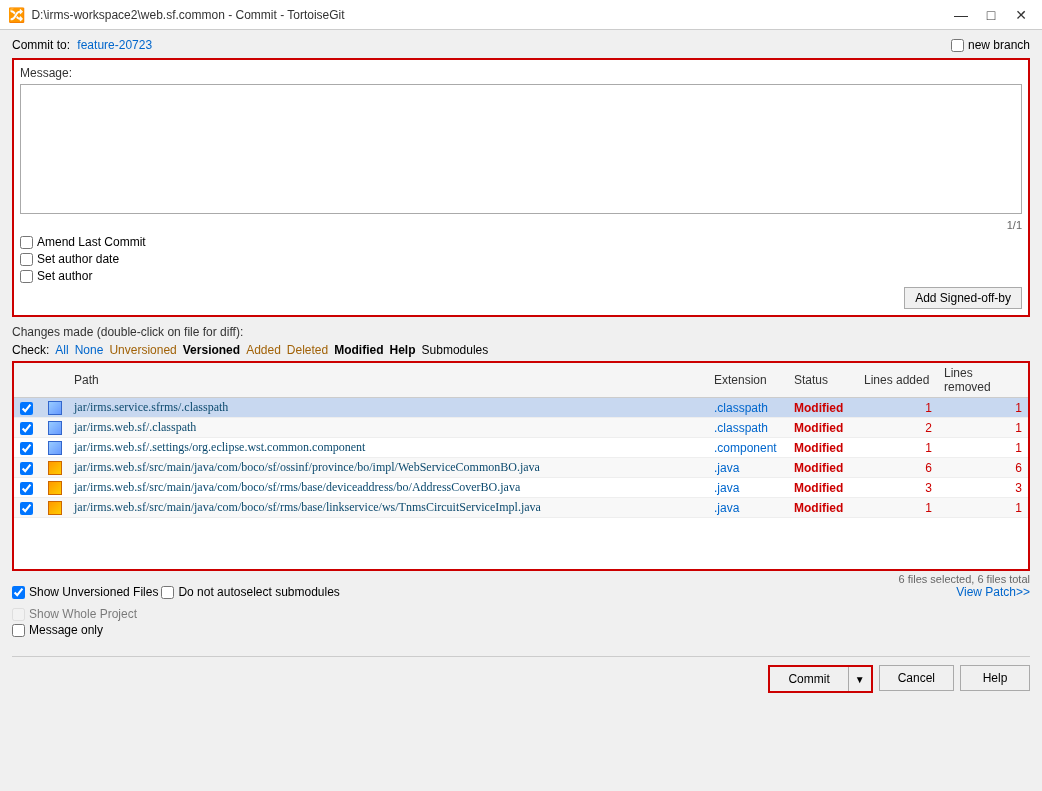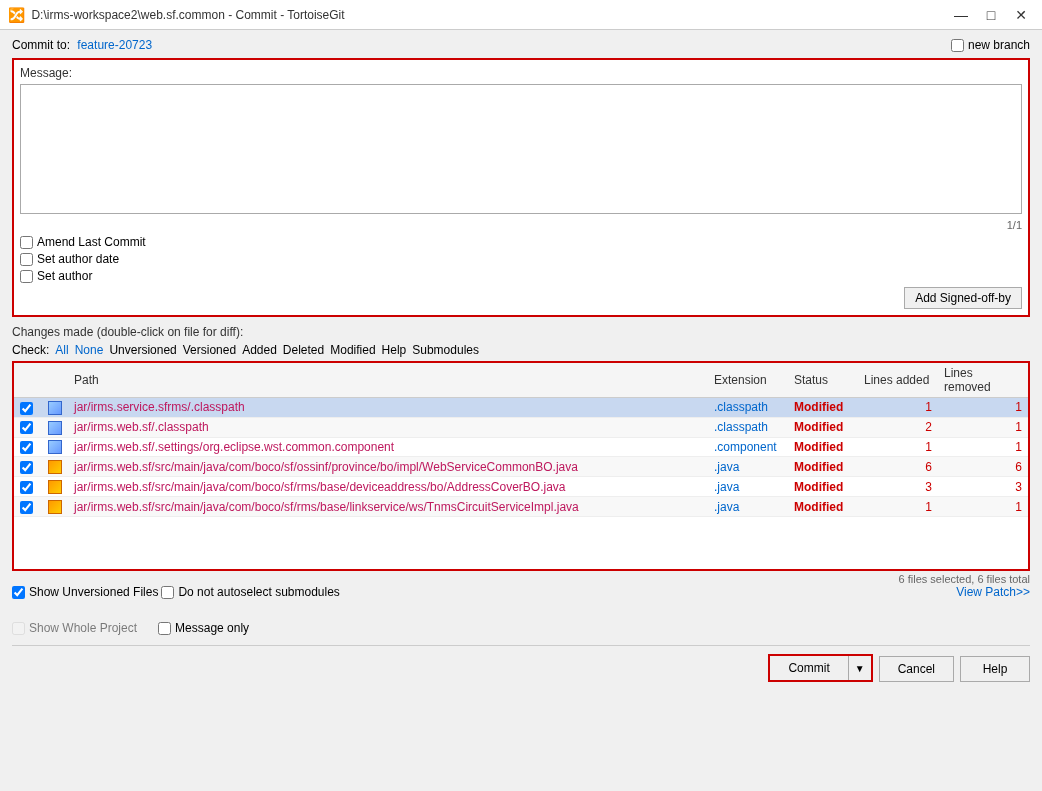--- a/index.html
+++ b/index.html
@@ -142,24 +142,24 @@
       gap: 6px;
       font-size: 12px;
       margin-bottom: 4px;
     }
     .filter-link {
       color: #0066cc;
       cursor: pointer;
       text-decoration: none;
     }
     .filter-bold {
-      font-weight: normal;
+      font-weight: bold;
     }
     .filter-muted {
-      color: #000000;
+      color: #a16207;
     }
 
     
     .files-table-wrapper {
       border: 2px solid #cc0000;
       background: #fff;
       height: 210px;
       overflow-y: auto;
       position: relative;
     }
@@ -201,21 +201,22 @@
     }
     .file-icon-java {
       background: linear-gradient(135deg, #ff9900, #ffcc00);
       border: 1px solid #cc6600;
     }
     .file-icon-xml {
       background: linear-gradient(135deg, #99ccff, #6699ff);
       border: 1px solid #3366cc;
     }
     .file-path-link {
-      color: #be185d;
+      color: #0c4a6e;
+      font-family: Liberation Serif, serif;
     }
     .bottom-row {
       display: flex;
       align-items: center;
       justify-content: space-between;
     }
     .bottom-left {
       display: flex;
       flex-direction: row;
       gap: 3px;
@@ -235,23 +236,23 @@
 
     
     .checkbox-muted {
       opacity: 0.5;
     }
 
     
     .button-row {
       display: flex;
       justify-content: flex-end;
-      align-items: flex-end;
+      align-items: flex-start;
       gap: 6px;
-      margin-top: 10px;
+      margin-top: 19px;
       padding-top: 8px;
       border-top: 1px solid #ccc;
     }
     .btn {
       padding: 5px 18px;
       font-size: 12px;
       border: 1px solid #aaa;
       background: #f0f0f0;
       cursor: pointer;
       min-width: 70px;
@@ -272,23 +273,23 @@
     .btn-commit-dropdown {
       padding: 5px 6px;
       font-size: 10px;
       border: none;
       background: #f0f0f0;
       cursor: pointer;
     }
 
     .bottom-left-options {
       display: flex;
-      flex-direction: row;
-      gap: 21px;
-      margin-top: 22px;
+      flex-direction: column;
+      gap: 2px;
+      margin-top: 8px;
     }
 
     input[type="checkbox"] {
       margin: 0;
       vertical-align: middle;
     }
 
     .row-highlighted {
       background: #c8d8f0 !important;
     }

